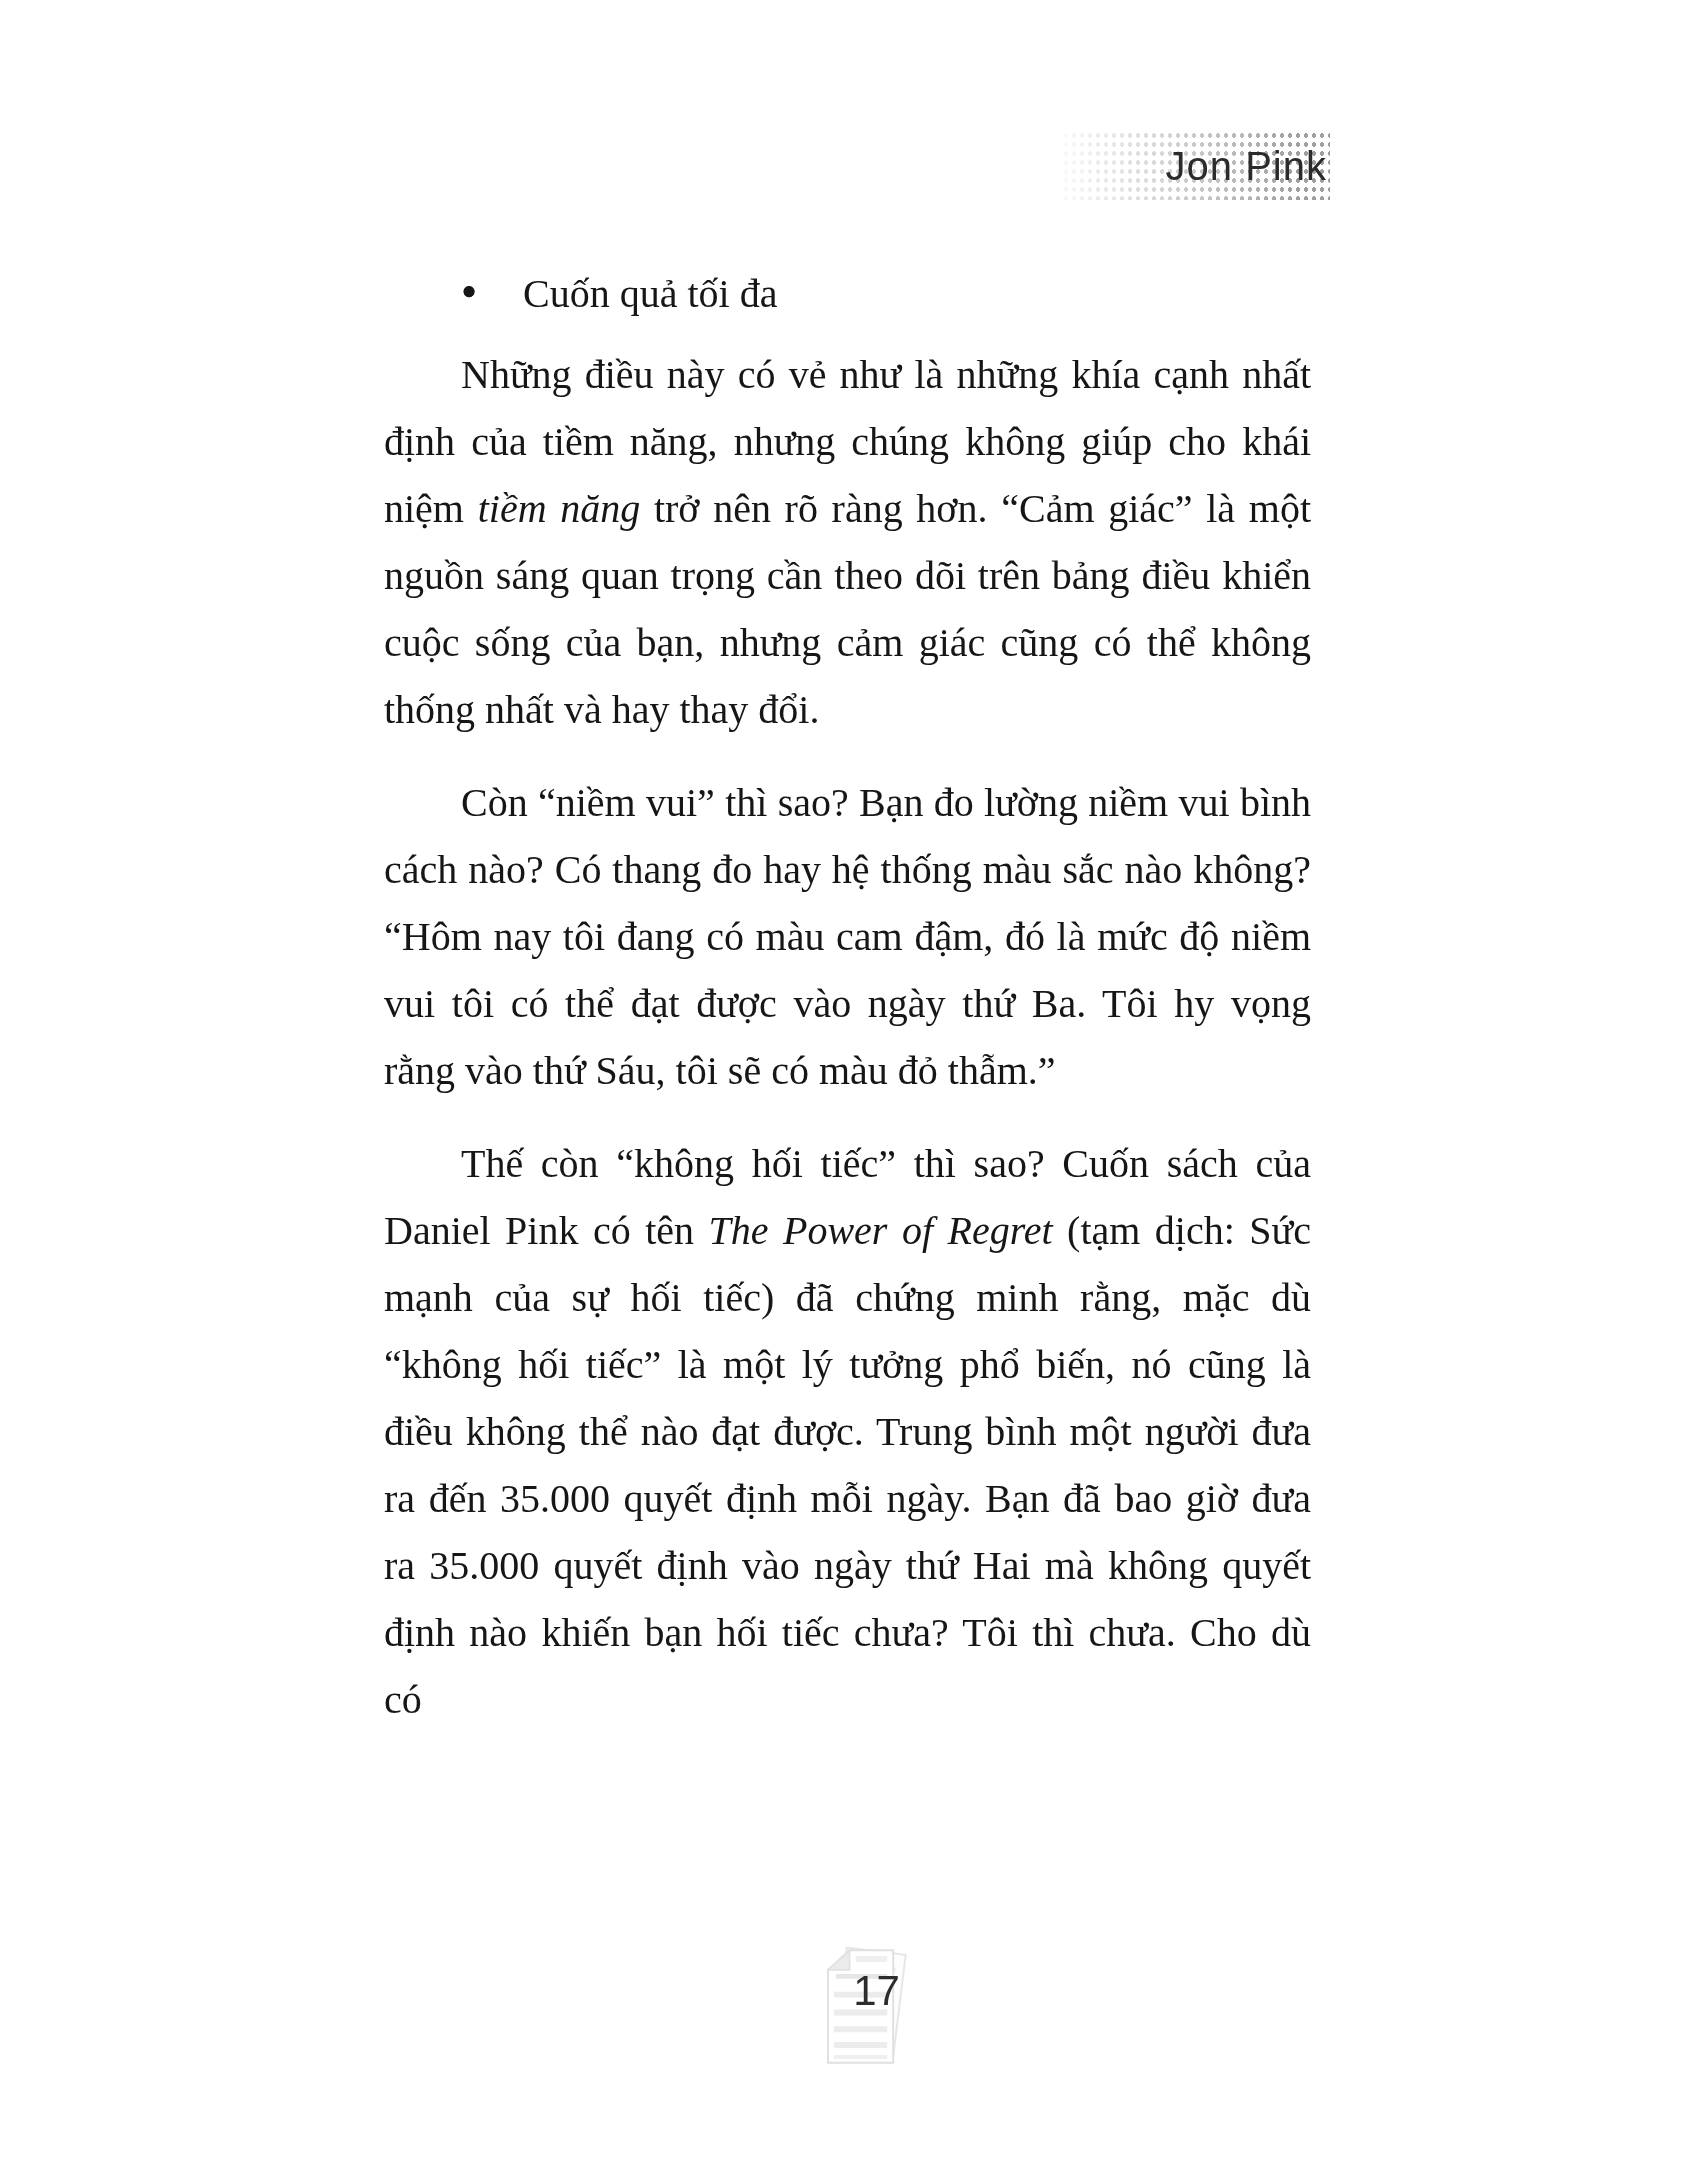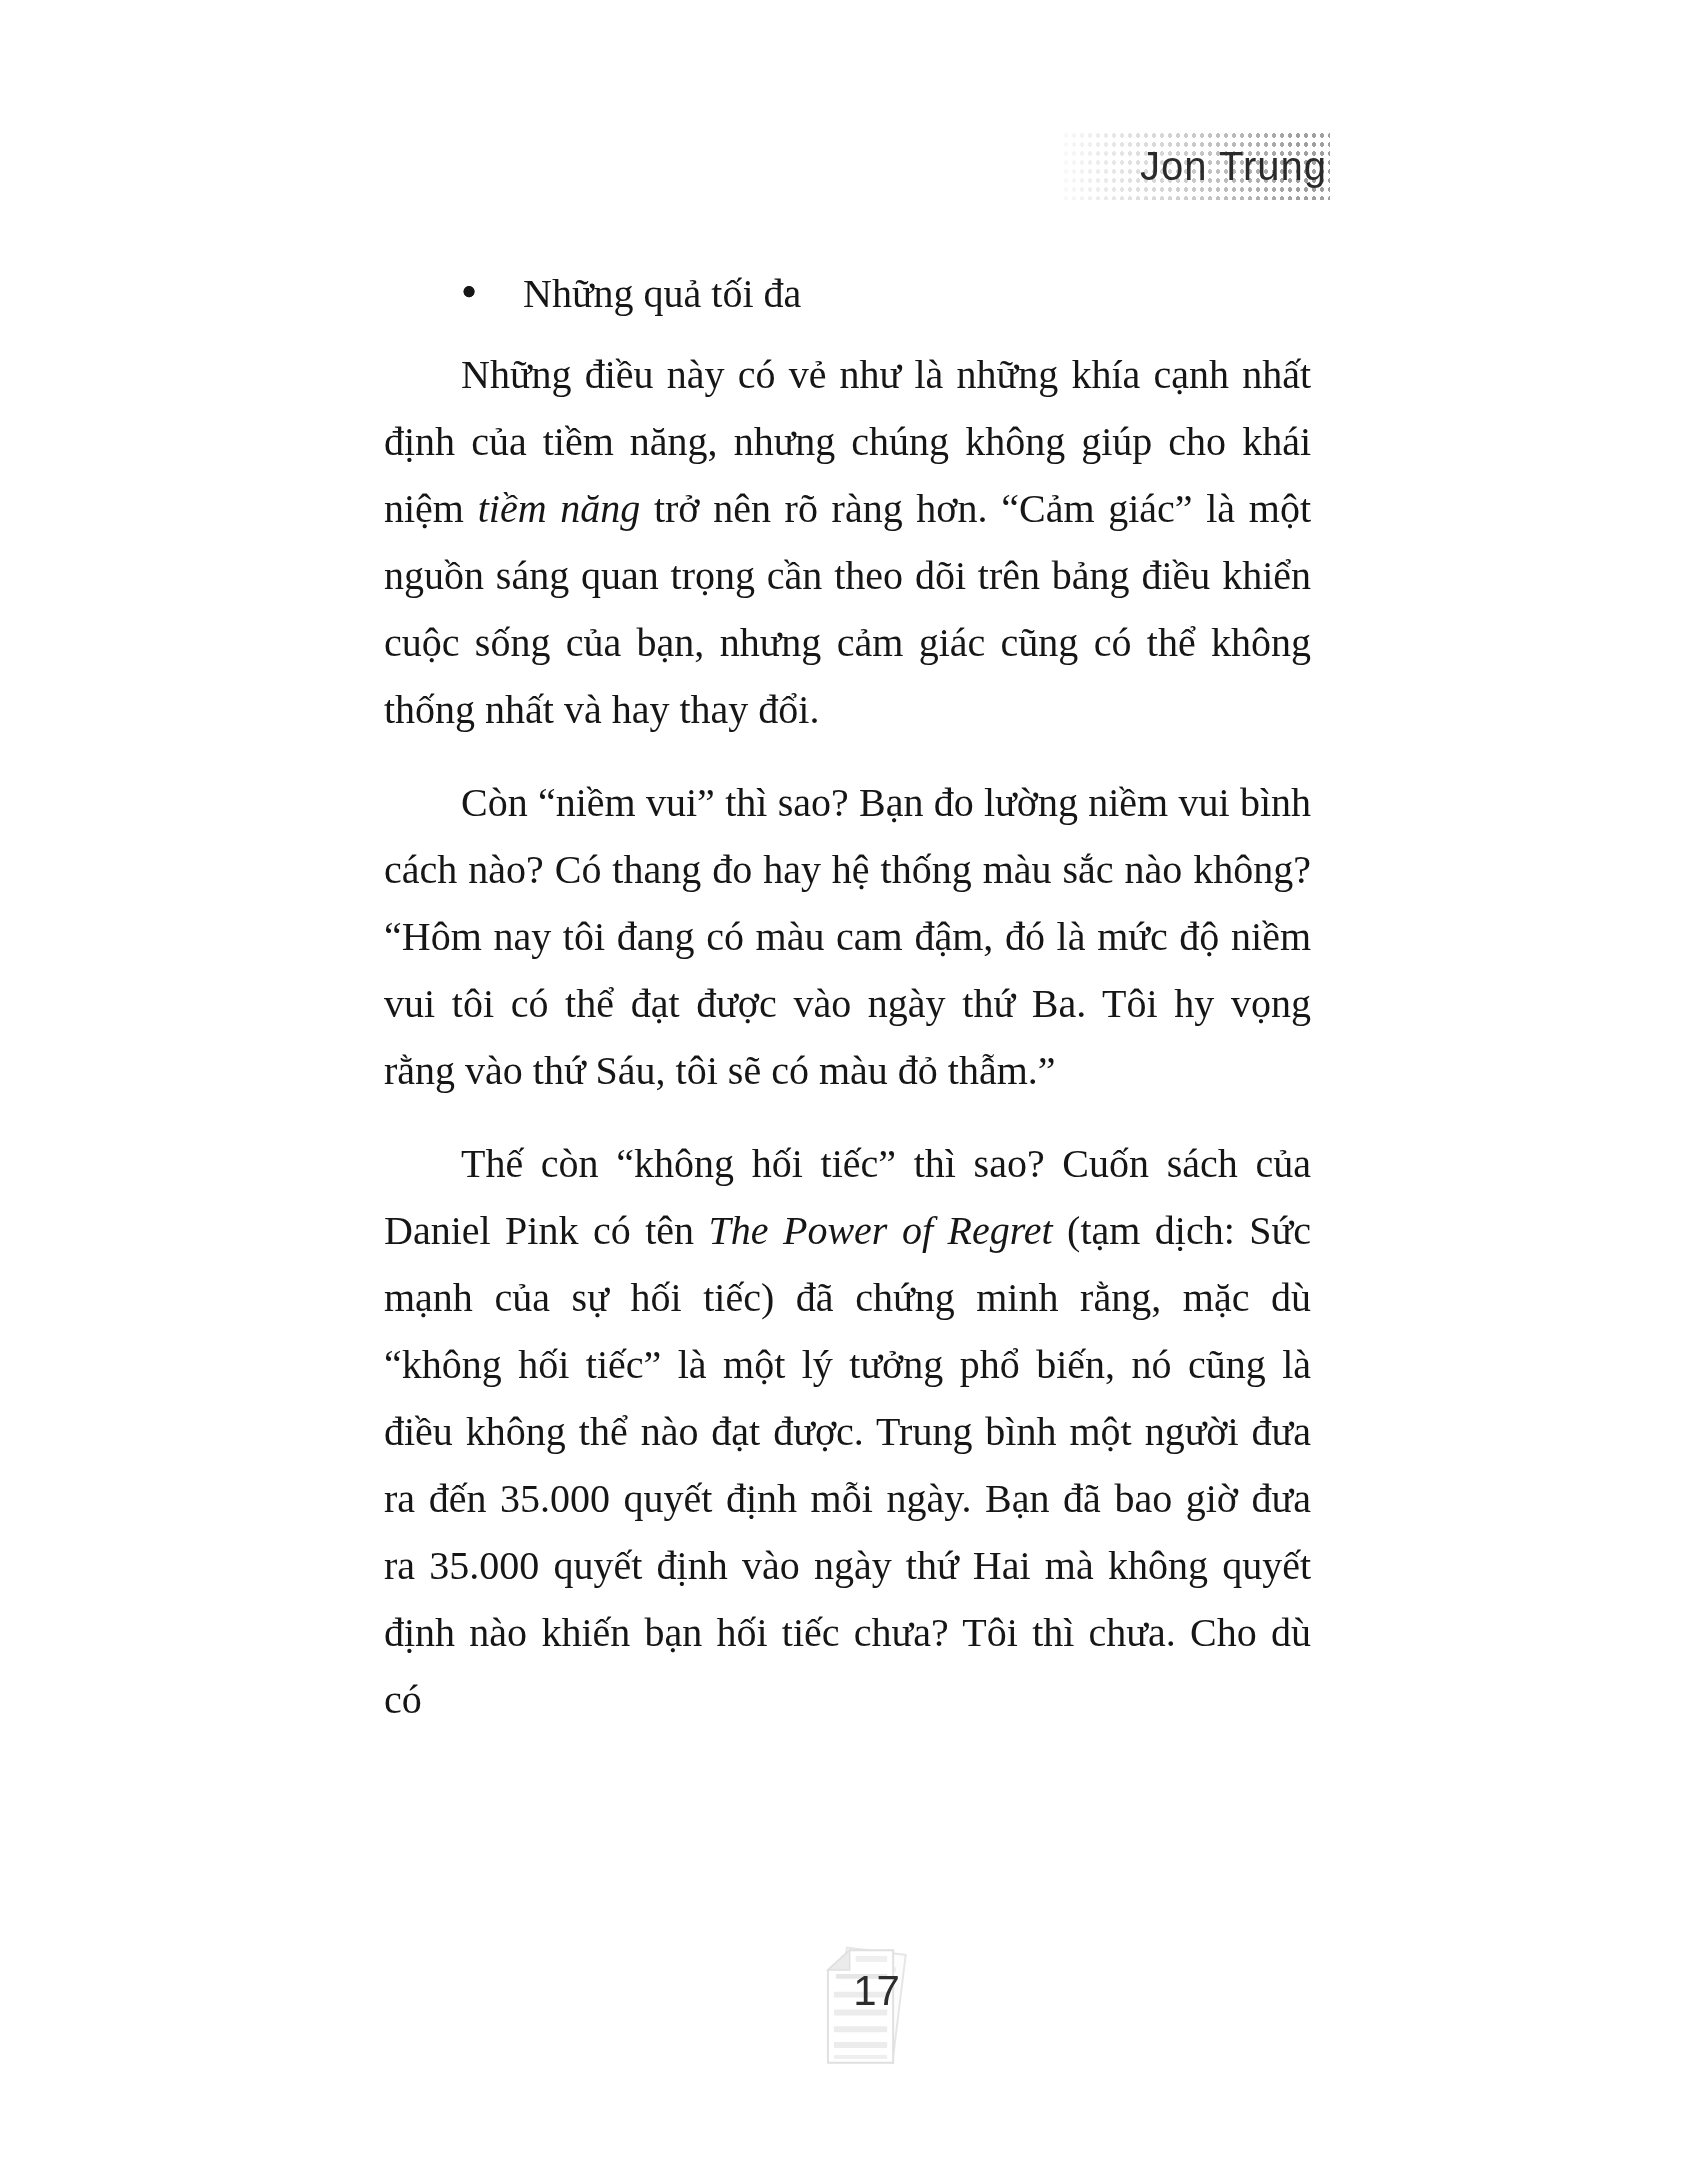--- a/index.html
+++ b/index.html
@@ -58,31 +58,31 @@
     color:#2d2d2d;
   }
 </style>
 </head>
 <body>
 
 <div class="page" style="color: rgb(22, 22, 22);">
 
   <div class="header">
     <div class="header-dots"></div>
-    <div class="author" style="color: rgb(43, 43, 43);">Jon Trung</div>
+    <div class="author" style="color: rgb(43, 43, 43);">Jon Pink</div>
   </div>
 
   <div class="content">
     <ul class="bullets">
       <li>
         <span class="marker">•</span>
       </li>
       <li>
         <span class="marker">•</span>
-        <span>Những quả tối đa</span>
+        <span>Cuốn quả tối đa</span>
       </li>
     </ul>
     <div class="paras">
         <p><span>Những điều này có vẻ như là những khía cạnh nhất định của tiềm năng, nhưng chúng không giúp cho khái niệm </span><span class="it">tiềm năng</span><span> trở nên rõ ràng hơn. “Cảm giác” là một nguồn sáng quan trọng cần theo dõi trên bảng điều khiển cuộc sống của bạn, nhưng cảm giác cũng có thể không thống nhất và hay thay đổi.</span></p>
         <p><span>Còn “niềm vui” thì sao? Bạn đo lường niềm vui bình cách nào? Có thang đo hay hệ thống màu sắc nào không? “Hôm nay tôi đang có màu cam đậm, đó là mức độ niềm vui tôi có thể đạt được vào ngày thứ Ba. Tôi hy vọng rằng vào thứ Sáu, tôi sẽ có màu đỏ thẫm.”</span></p>
         <p><span>Thế còn “không hối tiếc” thì sao? Cuốn sách của Daniel Pink có tên </span><span class="it">The Power of Regret</span><span> (tạm dịch: Sức mạnh của sự hối tiếc) đã chứng minh rằng, mặc dù “không hối tiếc” là một lý tưởng phổ biến, nó cũng là điều không thể nào đạt được. Trung bình một người đưa ra đến 35.000 quyết định mỗi ngày. Bạn đã bao giờ đưa ra 35.000 quyết định vào ngày thứ Hai mà không quyết định nào khiến bạn hối tiếc chưa? Tôi thì chưa. Cho dù có</span></p>
       </div>
   </div>
 
   <div class="footer">

